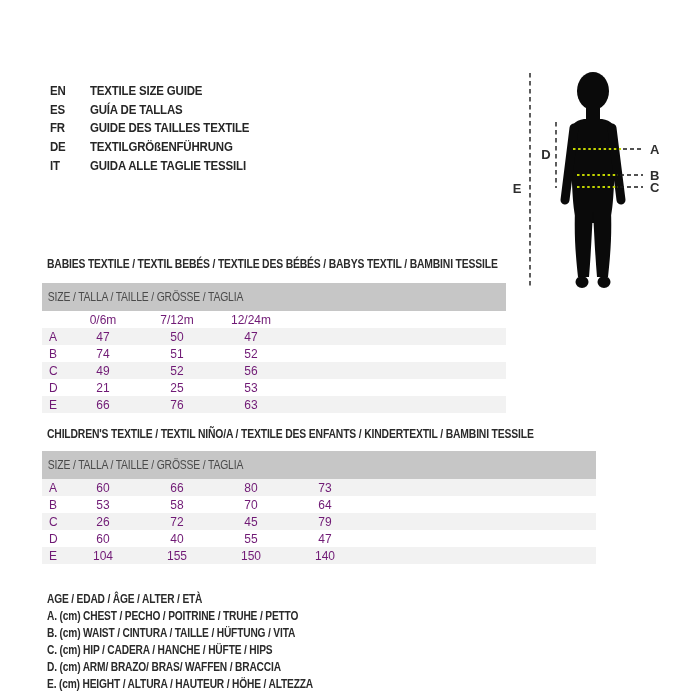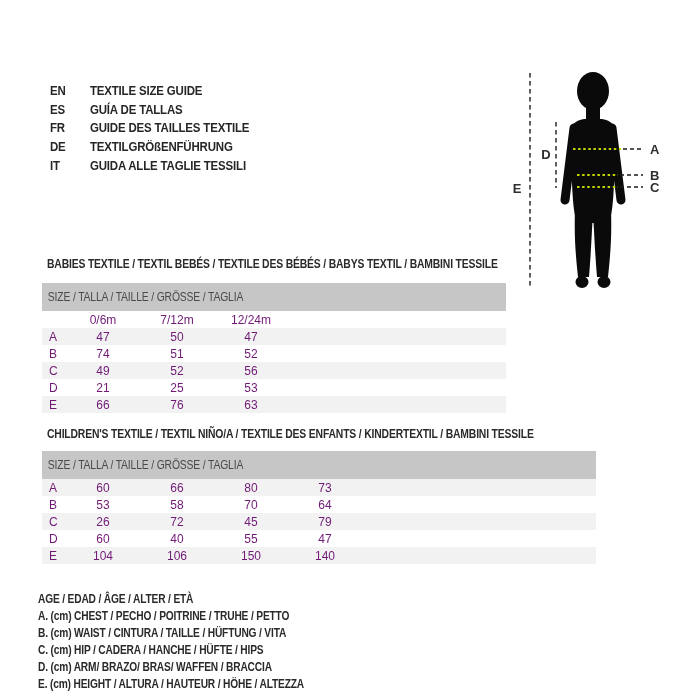--- a/index.html
+++ b/index.html
@@ -20,21 +20,21 @@
   .tbl{position:absolute;left:42px;}
   .tbl-header{height:28px;background:#c6c6c6;display:flex;align-items:center;}
   .tbl-header span{font-size:12.5px;color:#4a4a4a;padding-left:7px;letter-spacing:-0.2px;
                    transform:scaleX(0.83);transform-origin:left center;white-space:nowrap;}
   .tbl-row{height:17px;display:flex;align-items:center;font-size:12px;color:#701a75;}
   .tbl-row.alt{background:#f2f2f2;}
   .cell-label{width:24px;padding-left:7px;box-sizing:border-box;}
   .cell{width:74px;text-align:center;}
 
   
-  .legend{position:absolute;left:38px;top:554px;}
+  .legend{position:absolute;left:47px;top:554px;}
   .legend-line{height:17px;display:flex;align-items:center;font-size:12px;font-weight:bold;color:#2a2a2a;
                letter-spacing:-0.2px;transform:scaleX(0.85);transform-origin:left center;white-space:nowrap;}
 
   
   .figure-wrap{position:absolute;left:500px;top:22px;width:190px;height:240px;}
   .figure-wrap svg{display:block;}
   .marker-label{font-size:13px;font-weight:600;fill:#2e2e2e;font-family:"Liberation Sans",sans-serif;}
 </style>
 </head>
 <body>
@@ -174,21 +174,21 @@
     <div class="tbl-row">
       <span class="cell-label">D</span>
       <span class="cell">60</span>
       <span class="cell">40</span>
       <span class="cell">55</span>
       <span class="cell">47</span>
     </div>
     <div class="tbl-row alt">
       <span class="cell-label">E</span>
       <span class="cell">104</span>
-      <span class="cell">106</span>
+      <span class="cell">155</span>
       <span class="cell">150</span>
       <span class="cell">140</span>
     </div>
   </div>
 
   <div class="legend">
     <div class="legend-line">AGE / EDAD / ÂGE / ALTER / ETÀ</div>
     <div class="legend-line">A. (cm) CHEST / PECHO / POITRINE / TRUHE / PETTO</div>
     <div class="legend-line">B. (cm) WAIST / CINTURA / TAILLE / HÜFTUNG / VITA</div>
     <div class="legend-line">C. (cm) HIP / CADERA / HANCHE / HÜFTE / HIPS</div>

